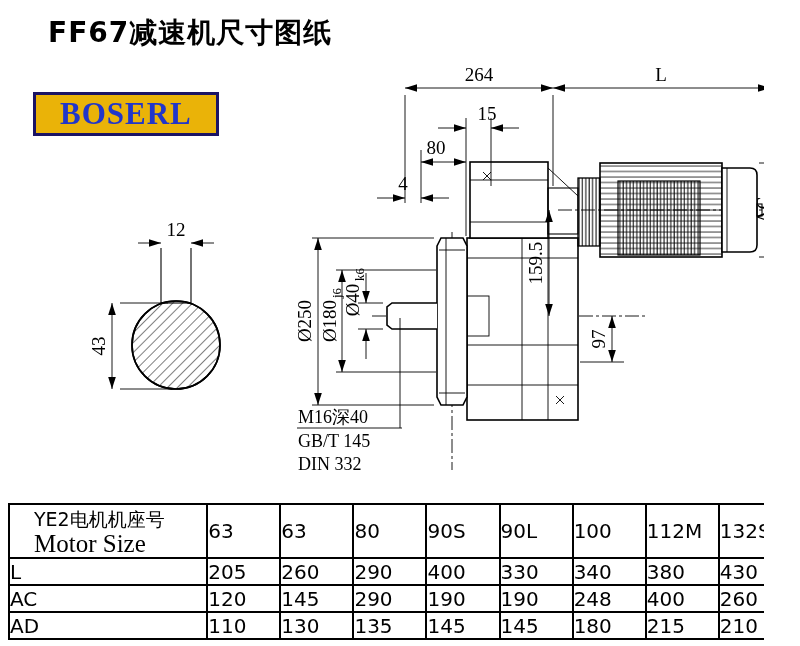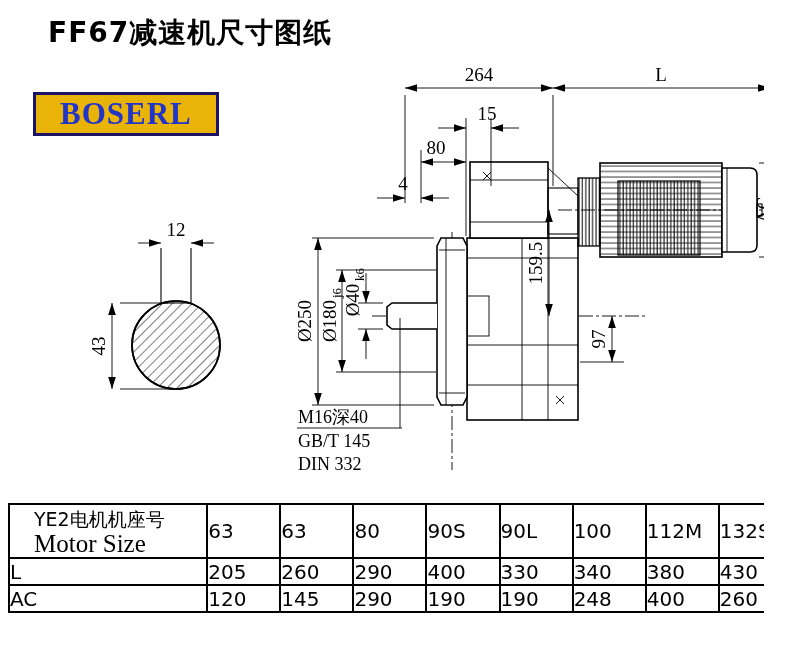--- a/index.html
+++ b/index.html
@@ -248,16 +248,27 @@
         <th>AC</th>
         <td>120</td>
         <td>145</td>
         <td>290</td>
         <td>190</td>
         <td>190</td>
         <td>248</td>
         <td>400</td>
         <td>260</td>
       </tr>
+      <tr style="height:27px">
+        <th>AD</th>
+        <td>110</td>
+        <td>130</td>
+        <td>135</td>
+        <td>145</td>
+        <td>145</td>
+        <td>180</td>
+        <td>215</td>
+        <td>210</td>
+      </tr>
     </tbody>
   </table>
 
 </div>
 
 </body></html>

